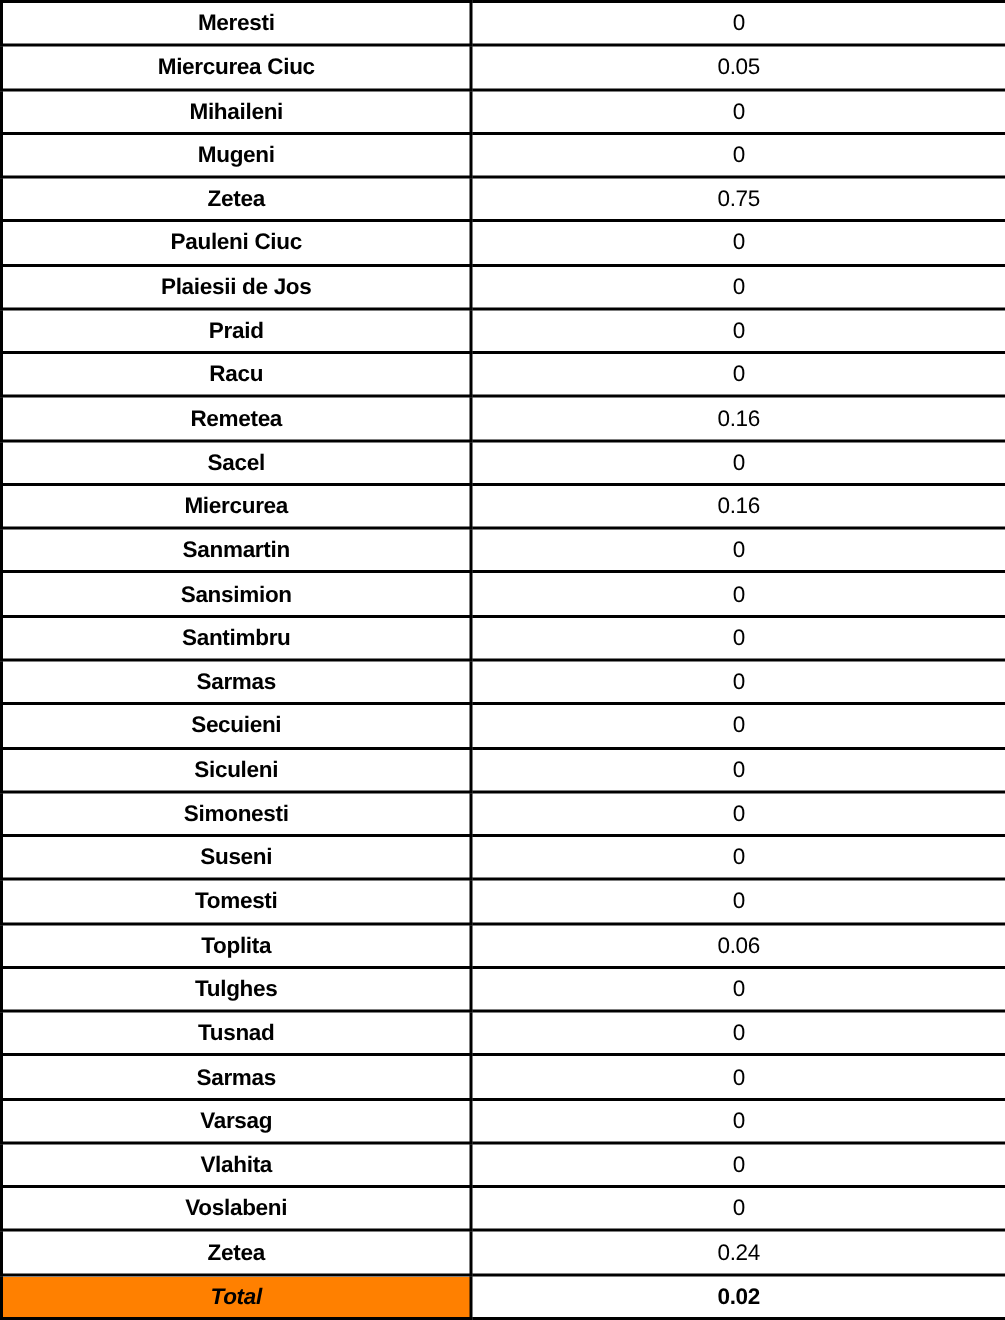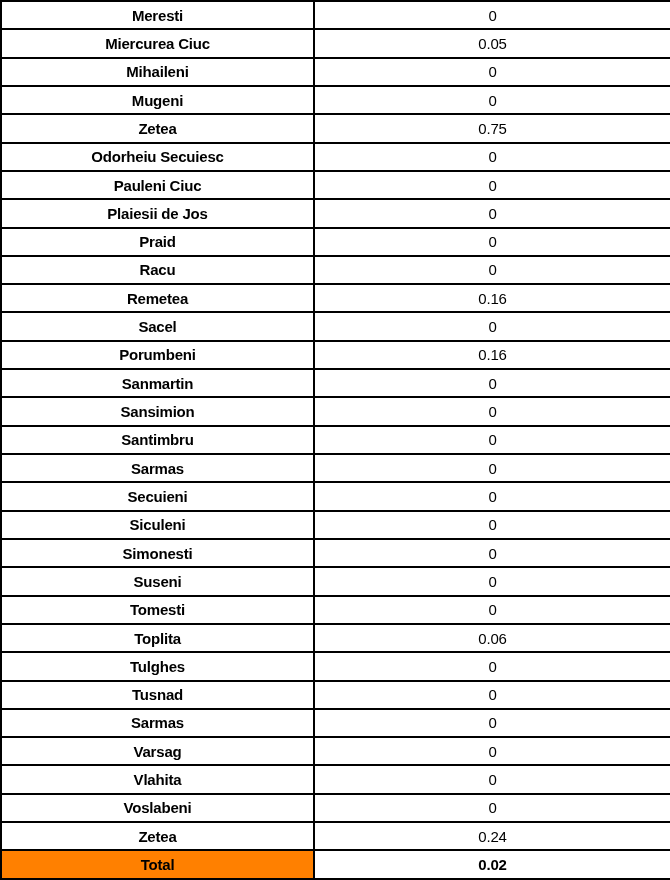--- a/index.html
+++ b/index.html
@@ -35,20 +35,21 @@
     white-space: nowrap;
   }
   table.data-table td.name {
     font-weight: 700;
   }
   table.data-table td.value {
     font-weight: 400;
   }
   table.data-table tr.total td.name {
     background: var(--accent);
+    font-style: italic;
   }
   table.data-table tr.total td.value {
     font-weight: 700;
   }
 </style>
 </head>
 <body>
 
 <table class="data-table">
   <colgroup>
@@ -70,24 +71,20 @@
       </tr>
       <tr>
         <td class="name">Mugeni</td>
         <td class="value">0</td>
       </tr>
       <tr>
         <td class="name">Zetea</td>
         <td class="value">0.75</td>
       </tr>
       <tr>
-        <td class="name">Odorheiu Secuiesc</td>
-        <td class="value">0</td>
-      </tr>
-      <tr>
         <td class="name">Pauleni Ciuc</td>
         <td class="value">0</td>
       </tr>
       <tr>
         <td class="name">Plaiesii de Jos</td>
         <td class="value">0</td>
       </tr>
       <tr>
         <td class="name">Praid</td>
         <td class="value">0</td>
@@ -98,21 +95,21 @@
       </tr>
       <tr>
         <td class="name">Remetea</td>
         <td class="value">0.16</td>
       </tr>
       <tr>
         <td class="name">Sacel</td>
         <td class="value">0</td>
       </tr>
       <tr>
-        <td class="name">Porumbeni</td>
+        <td class="name">Miercurea</td>
         <td class="value">0.16</td>
       </tr>
       <tr>
         <td class="name">Sanmartin</td>
         <td class="value">0</td>
       </tr>
       <tr>
         <td class="name">Sansimion</td>
         <td class="value">0</td>
       </tr>

